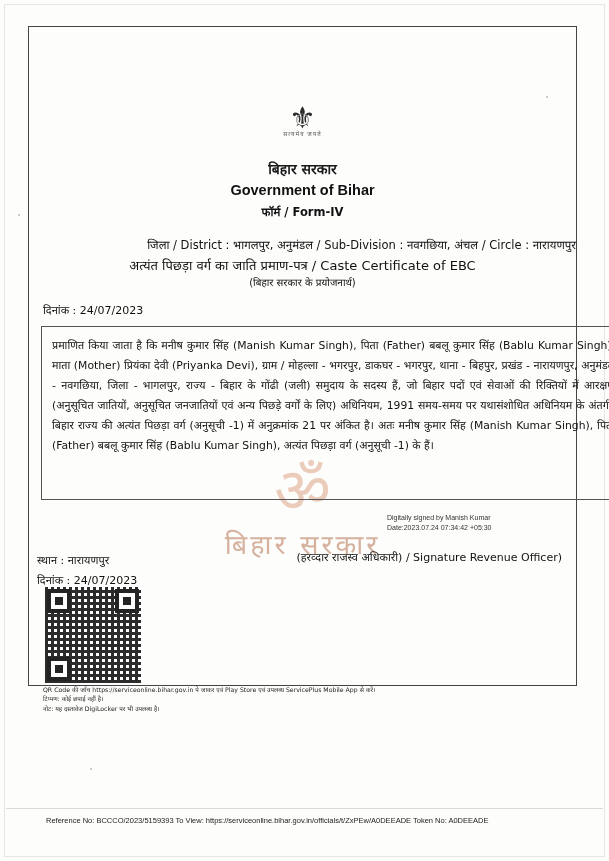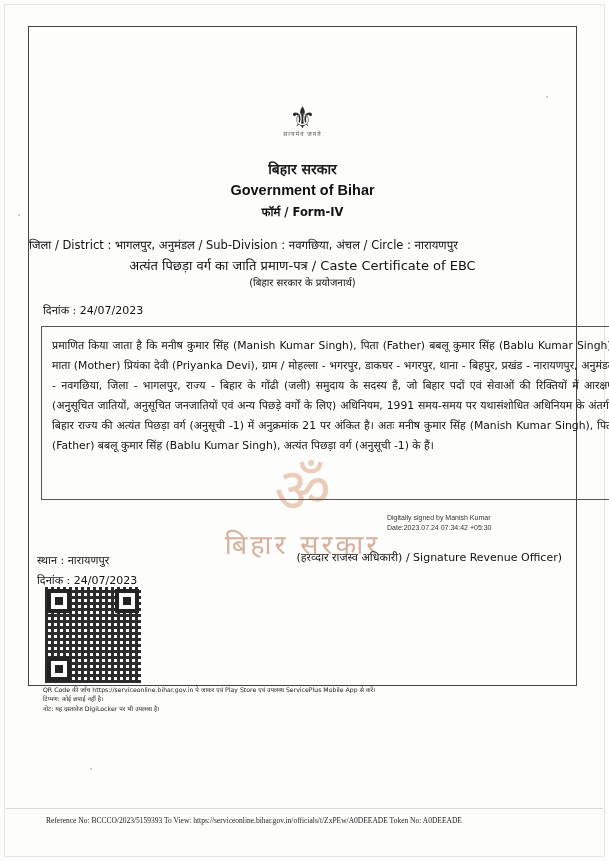--- a/index.html
+++ b/index.html
@@ -130,21 +130,21 @@
     font-size: 11.5px;
     font-weight: bold;
     color: #111;
     font-family: "DejaVu Sans", sans-serif;
   }
 
   .line-district {
     position: absolute;
     left: 0; right: 0;
     top: 210px;
-    text-align: left;
+    text-align: right;
     font-size: 11.5px;
     color: #111;
     font-family: "DejaVu Sans", sans-serif;
   }
   .line-title-hi {
     position: absolute;
     left: 0; right: 0;
     top: 229px;
     text-align: center;
     font-size: 13px;
@@ -265,21 +265,21 @@
     color: #222;
     font-family: "DejaVu Sans", sans-serif;
   }
 
   .footer-ref {
     position: absolute;
     left: 10px;
     top: 816px;
     font-size: 7.5px;
     color: #222;
-    font-family: Liberation Serif, serif;
+    font-family: Liberation Sans, sans-serif;
     padding-left: 36px;
   }
   .footer-rule {
     position: absolute;
     left: 6px;
     right: 6px;
     top: 808px;
     border-top: 1px solid #d8d8d8;
   }
   .speck {

